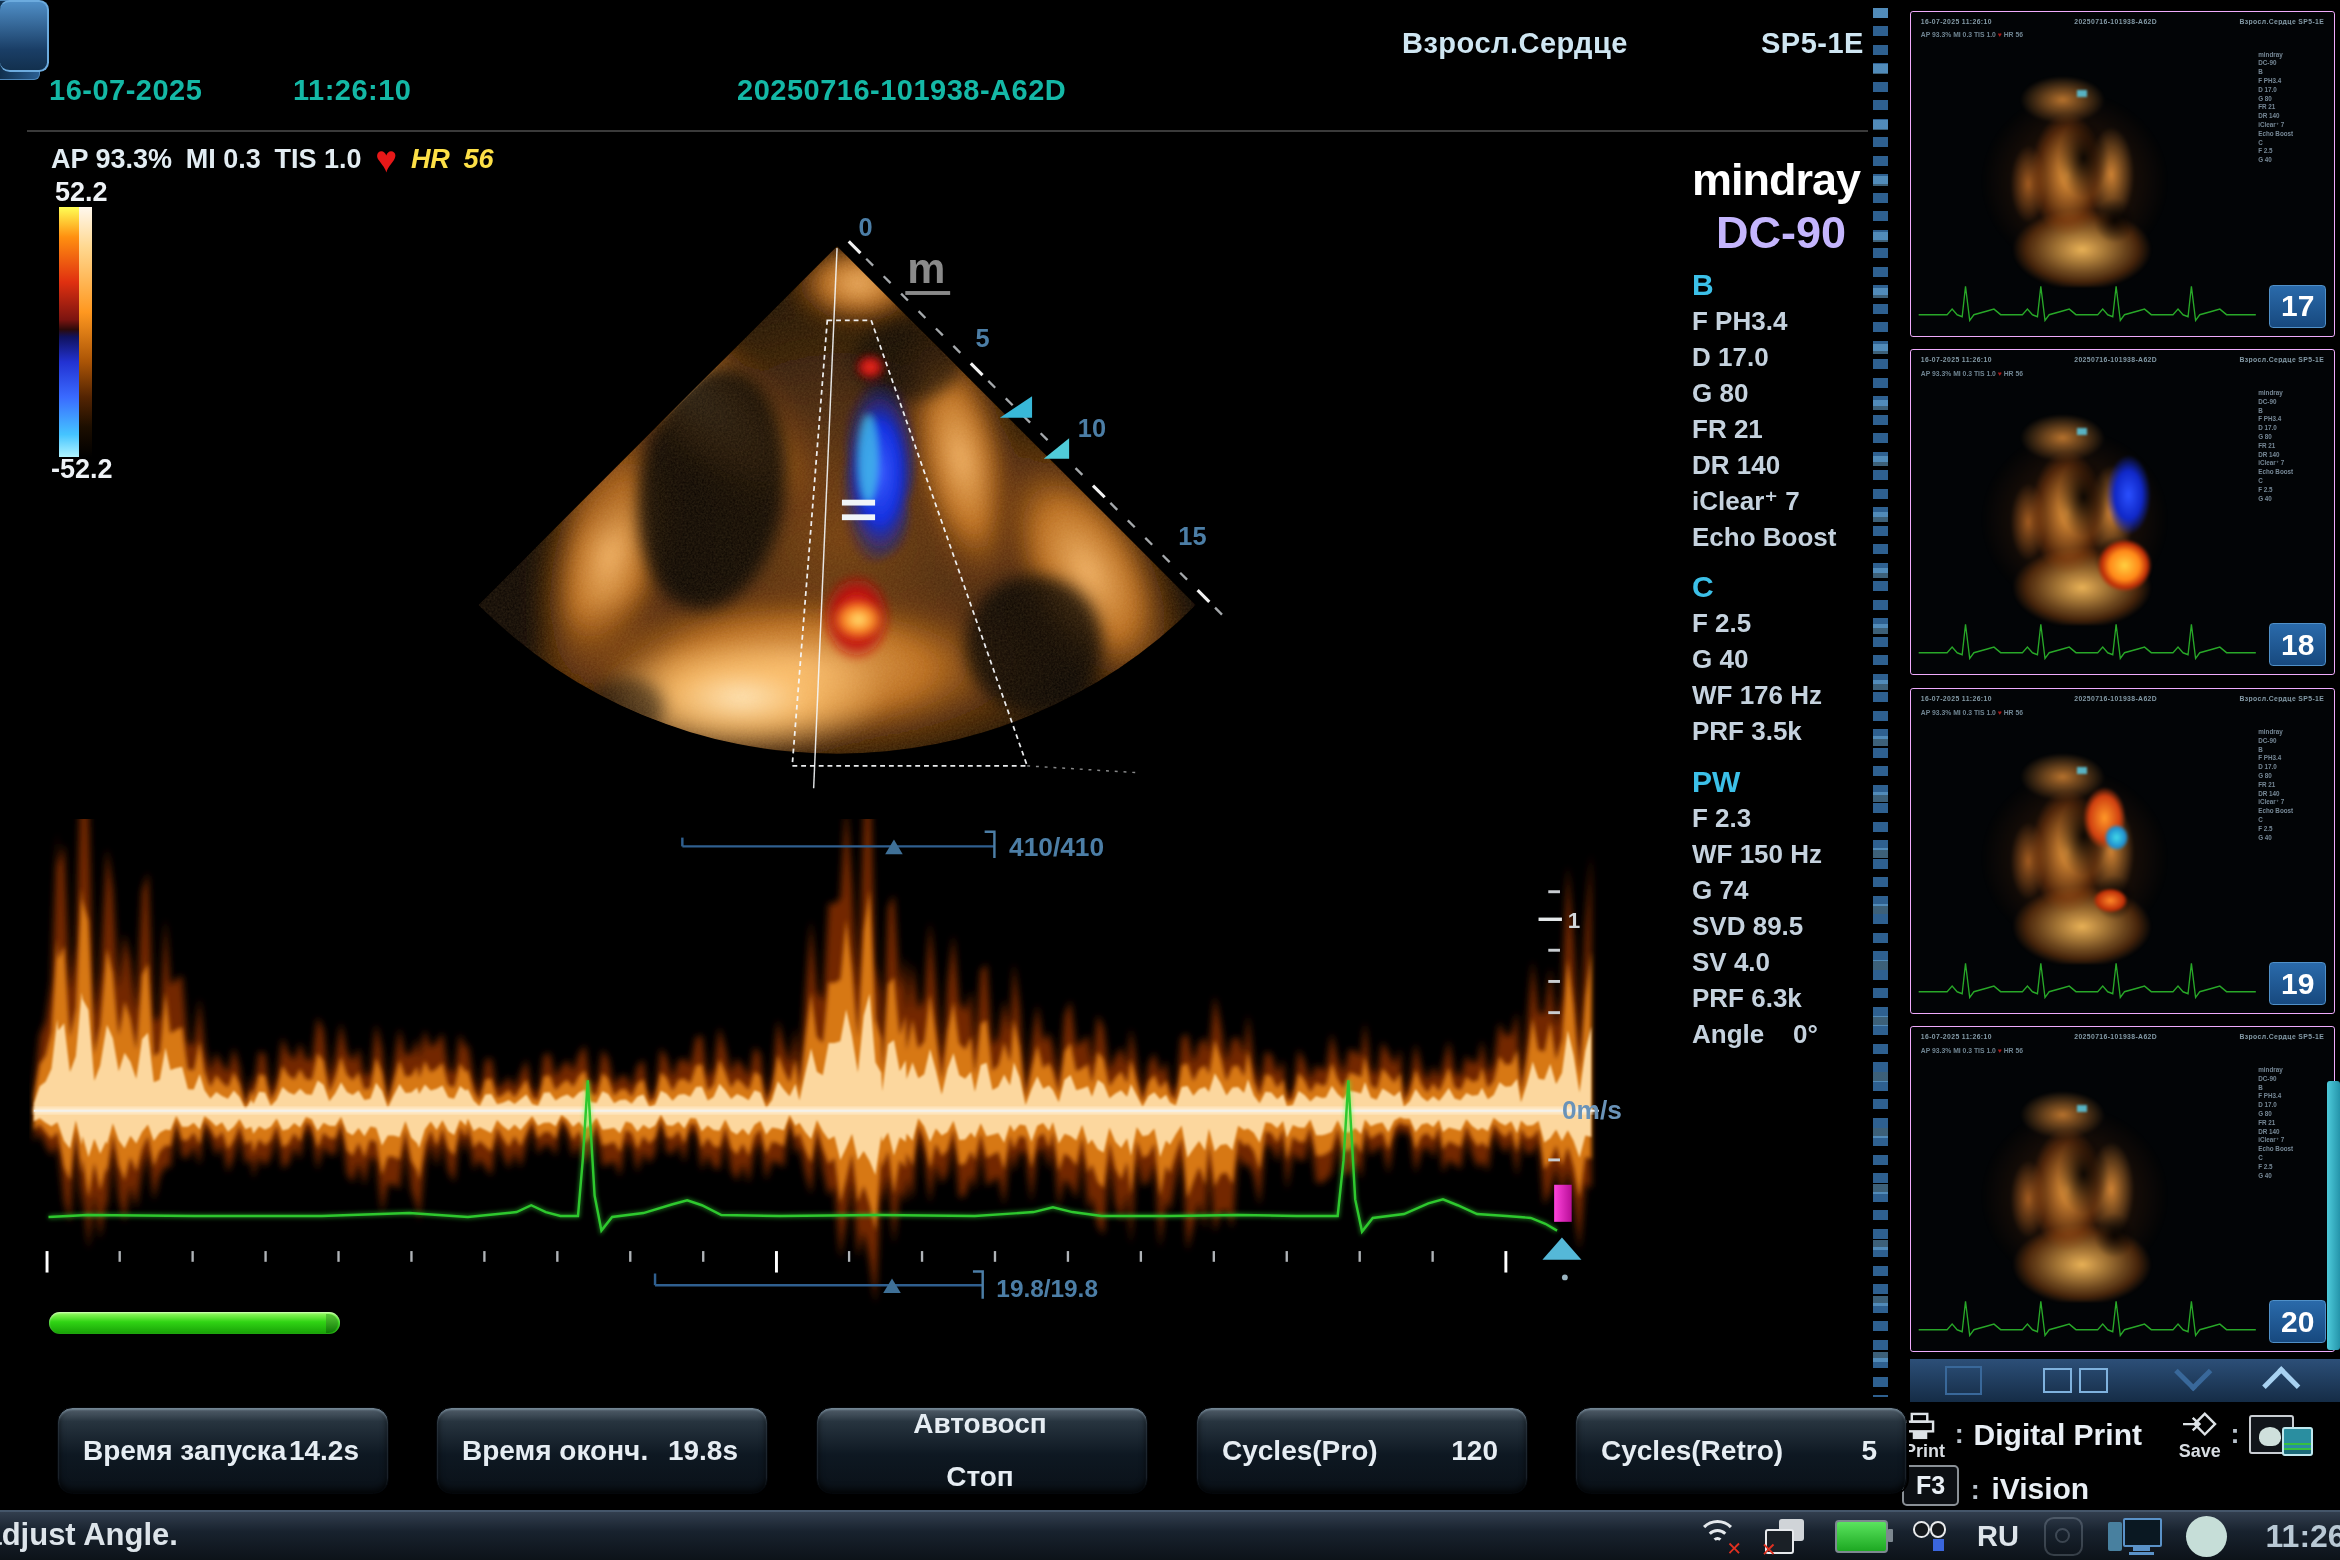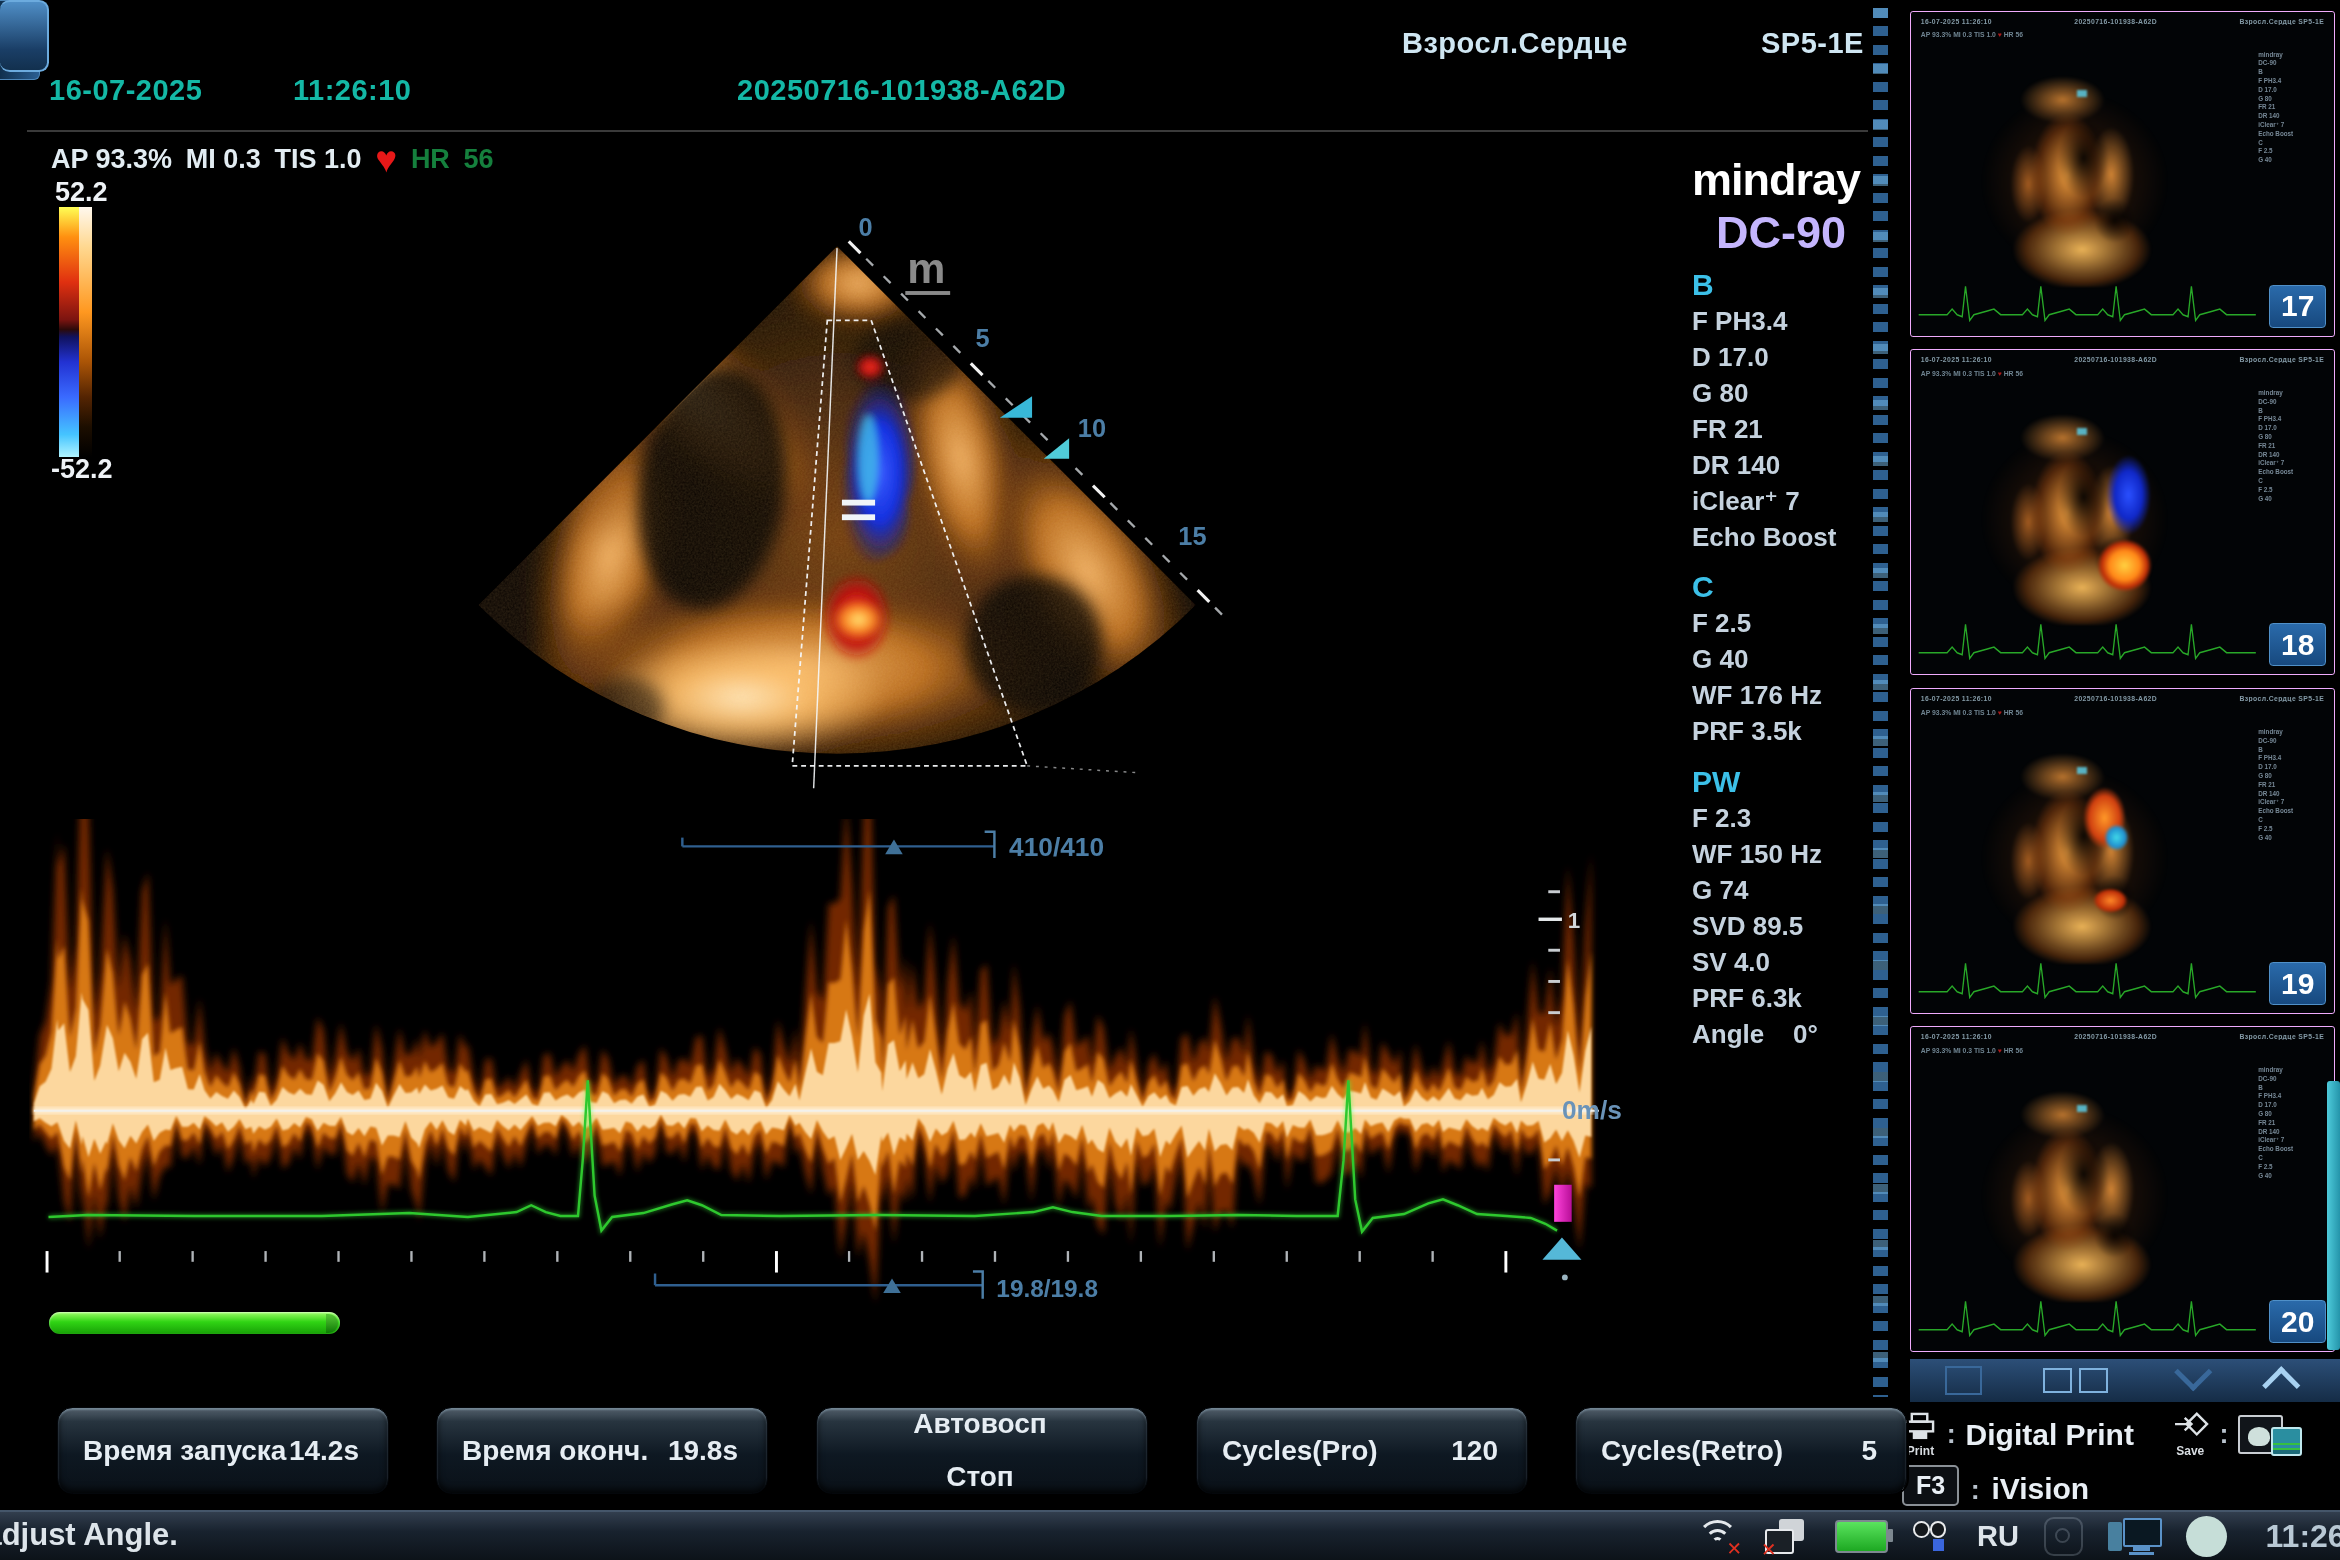--- a/index.html
+++ b/index.html
@@ -16,21 +16,21 @@
   .hdr-txt{color:#14b8a6;font-size:29px;letter-spacing:0.5px;}
   #hdr-date{left:49px;top:74px;}
   #hdr-time{left:293px;top:74px;}
   #hdr-id{left:737px;top:74px;}
   #hdr-preset{left:1402px;top:27px;color:#cfe6f2;}
   #hdr-probe{left:1761px;top:27px;color:#cfe6f2;}
   #hdr-sep{left:27px;top:130px;width:1841px;height:2px;background:#3a3a3a;}
   
   #ap-line{left:51px;top:144px;display:flex;align-items:center;gap:13.7px;font-size:27px;color:#e2ecf2;}
   #ap-line .heart{color:#e81818;font-size:37px;line-height:27px;}
-  #ap-line .hr{color:#15803d;}
+  #ap-line .hr{color:#fde047;font-style:italic;}
   
   #cs-max{left:55px;top:177px;font-size:27px;color:#eef2f6;}
   #cs-min{left:51px;top:454px;font-size:27px;color:#eef2f6;}
   #cbar-flow{left:59px;top:207px;width:20.5px;height:250px;
     background:linear-gradient(180deg,#ffff55 0%,#ff9010 12%,#e03010 30%,#7c1410 45%,#2c0a0a 49%,#10125e 52%,#2232d2 62%,#3a6aff 76%,#45c4ff 91%,#b0f4ff 100%);}
   #cbar-spec{left:79px;top:207px;width:12.7px;height:250px;
     background:linear-gradient(180deg,#fff8ee 0%,#ffd890 16%,#ff9820 42%,#aa5406 62%,#542402 76%,#1c0e00 88%,#000 100%);}
   
   #brand-logo{left:1692px;top:154px;font-size:45px;color:#fff;letter-spacing:-1px;}
   #brand-model{left:1716px;top:207px;font-size:45px;color:#c4b5fd;}
@@ -63,21 +63,21 @@
   #thumb-toolbar{left:1910px;top:1359px;width:431px;height:43px;
     background:linear-gradient(180deg,#2c4f78,#152c46);}
   .tb-cell{position:absolute;top:0;height:43px;display:flex;align-items:center;justify-content:center;}
   .sq{border:2.9px solid #39689a;}
   .sq-bright{border:2.9px solid #7fb2de;}
   .chev{width:21.5px;height:21.5px;border-right:5.9px solid #39689a;border-bottom:5.9px solid #39689a;}
   .chev.up{border-color:#a8d2f2;transform:rotate(-135deg) translate(-3.9px,-3.9px);}
   .chev.down{transform:rotate(45deg) translate(-5.9px,-5.9px);}
   #tb-up-bg{left:2212px;top:1359px;width:129px;height:43px;background:linear-gradient(180deg,#3a6ca2,#24496f);border-radius:4.9px;}
   
-  .key-label{font-size:12px;color:#d8dde2;text-align:center;line-height:12.7px;}
+  .key-label{font-size:18px;color:#d8dde2;text-align:center;line-height:12.7px;}
   #row-print{left:1904px;top:1407px;height:55px;display:flex;align-items:center;gap:9.8px;}
   #row-f3{left:1902px;top:1465px;display:flex;align-items:flex-end;gap:11.7px;}
   .colon{color:#b8c2cc;font-size:27px;}
   .action-label{color:#e9eff5;font-size:30px;}
   #f3-box{width:53px;height:37px;border:2px solid #8a9096;border-radius:4.9px;background:#0c0f13;
     color:#e9eff5;font-size:25px;display:flex;align-items:center;justify-content:center;}
   #icon-image{position:relative;width:72px;height:43px;}
   #img-back{position:absolute;left:0;top:2px;width:41px;height:35px;border:2px solid #c9cdd2;border-radius:2.9px;background:#11151a;}
   #img-blob{position:absolute;left:7.8px;top:9.8px;width:21.5px;height:19.5px;border-radius:50% 50% 40% 40%;background:#cfe0dc;}
   #img-front{position:absolute;left:33px;top:13.7px;width:27px;height:25px;border:2px solid #bfe8ee;border-radius:2.9px;

